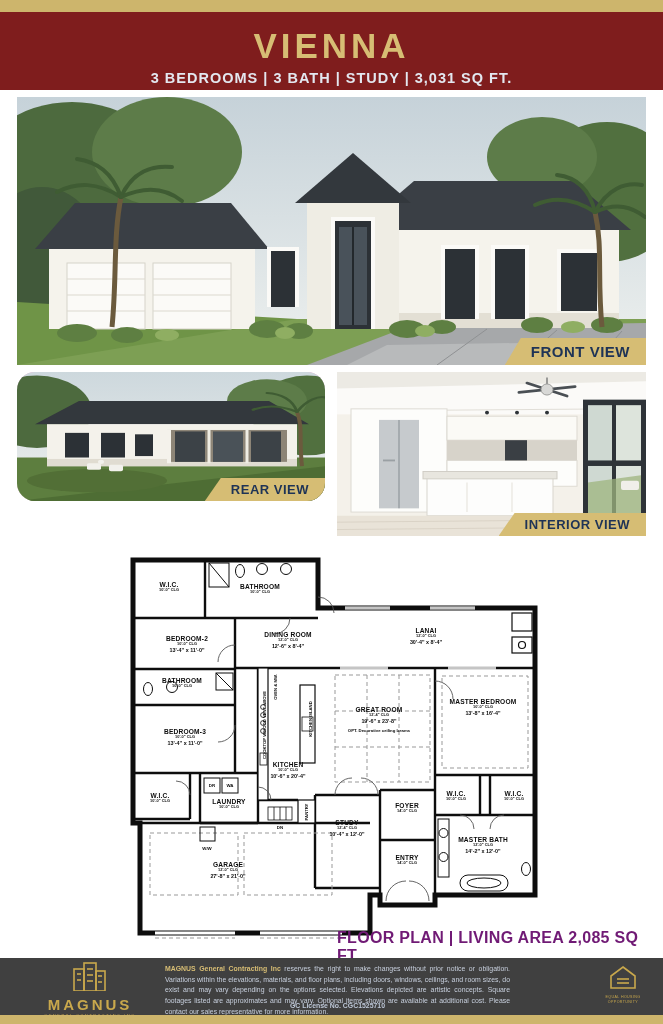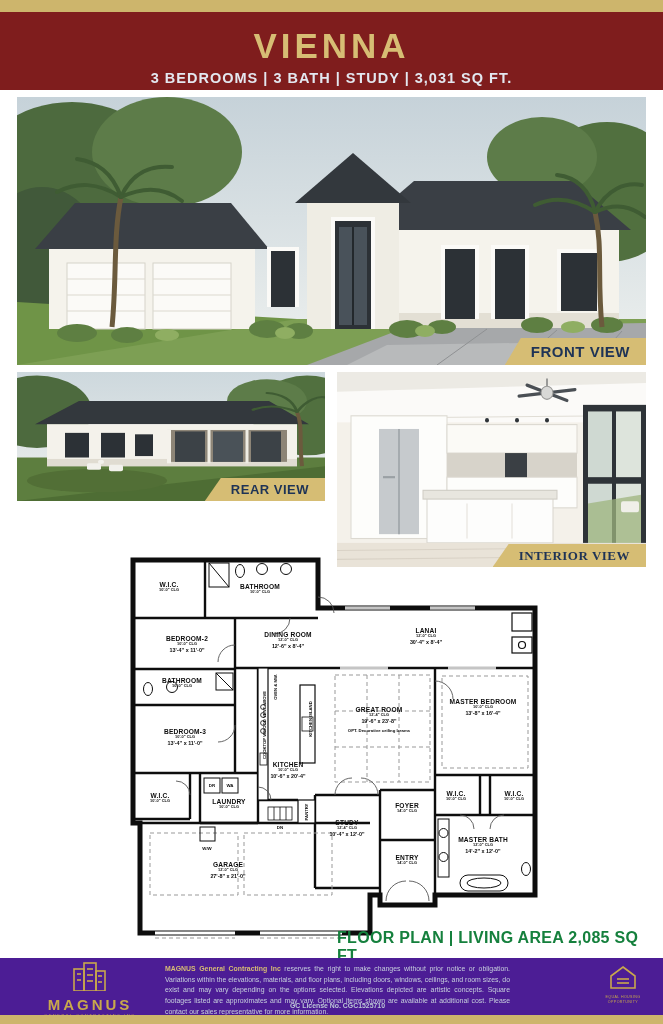--- a/index.html
+++ b/index.html
@@ -10,22 +10,22 @@
   #strip-top{top:0;height:12px;}
   #strip-bottom{top:1015px;height:9px;}
   #header{position:absolute;left:0;top:12px;width:663px;height:78px;background:#7f1d1d;}
   #title{position:absolute;top:14px;width:100%;text-align:center;color:#d7bd74;
          font-size:35px;font-weight:bold;letter-spacing:4px;}
   #subtitle{position:absolute;top:58px;width:100%;text-align:center;color:#e3e7ef;
             font-size:14.5px;font-weight:bold;letter-spacing:1px;}
   
   .viewbox{position:absolute;overflow:hidden;background:#f9a8d4;}
   #front-view{left:17px;top:97px;width:629px;height:268px;}
-  #rear-view{left:17px;top:372px;width:308px;height:129px;}
-  #interior-view{left:337px;top:372px;width:309px;height:195px;font-family:Liberation Serif, serif;}
+  #rear-view{left:17px;top:372px;width:308px;height:129px;border-radius:18px;}
+  #interior-view{left:337px;top:372px;width:309px;height:164px;}
   .viewbox svg{position:absolute;left:0;top:0;width:100%;height:100%;}
   .banner{position:absolute;right:0;bottom:0;background:#d6bd74;color:#1e3356;
           font-weight:bold;display:flex;align-items:center;justify-content:center;
           padding:0 16px 0 26px;clip-path:polygon(16px 0,100% 0,100% 100%,0 100%);}
   .banner.big{height:27px;font-size:15px;letter-spacing:.5px;}
   .banner.small{height:23px;font-size:13px;letter-spacing:.5px;}
   
   #floor-plan{position:absolute;left:130px;top:557px;width:415px;height:395px;}
   #plan-svg{position:absolute;left:0;top:0;width:415px;height:395px;}
   #floor-plan-labels{position:absolute;left:0;top:0;width:415px;height:395px;}
@@ -33,23 +33,23 @@
               color:#0c0c0c;line-height:1.12;white-space:nowrap;}
   .room-label .rn{font-size:6.6px;font-weight:bold;letter-spacing:.2px;}
   .room-label .rc{font-size:3.9px;font-weight:bold;}
   .room-label .rd{font-size:5.4px;font-weight:bold;}
   .room-label .ro{font-size:4.3px;font-weight:bold;margin-top:5px;}
   .vlabel{position:absolute;transform:translate(-50%,-50%) rotate(-90deg);
           font-size:4.2px;font-weight:bold;color:#0c0c0c;white-space:nowrap;}
   .slabel{position:absolute;transform:translate(-50%,-50%);
           font-size:4.4px;font-weight:bold;color:#0c0c0c;white-space:nowrap;}
   #plan-caption{position:absolute;left:337px;top:929px;font-size:16px;font-weight:bold;
-                color:#15803d;letter-spacing:.3px;}
+                color:#701a75;letter-spacing:.3px;}
   
-  #footer{position:absolute;left:0;top:958px;width:663px;height:57px;background:#4c1d95;}
+  #footer{position:absolute;left:0;top:958px;width:663px;height:57px;background:#404040;}
   #brand{position:absolute;left:30px;top:3px;width:120px;text-align:center;color:#c9a84c;}
   #brand-name{font-size:15px;font-weight:bold;letter-spacing:3px;margin-top:1px;}
   #brand-sub{font-size:3.8px;letter-spacing:1.6px;margin-top:1px;}
   #disclaimer{position:absolute;left:165px;top:6px;width:345px;color:#c7cfdd;
               font-size:6.9px;line-height:1.55;text-align:justify;}
   #disclaimer b{color:#d7bd74;}
   #license{position:absolute;left:165px;top:44px;width:345px;text-align:center;
            color:#bcc6d6;font-size:6.9px;font-weight:bold;}
   #equal-housing{position:absolute;right:14px;top:8px;width:52px;text-align:center;color:#c9a84c;}
   #equal-housing .eh-text{font-size:3.6px;letter-spacing:.4px;line-height:1.3;margin-top:1px;white-space:pre-line;}

